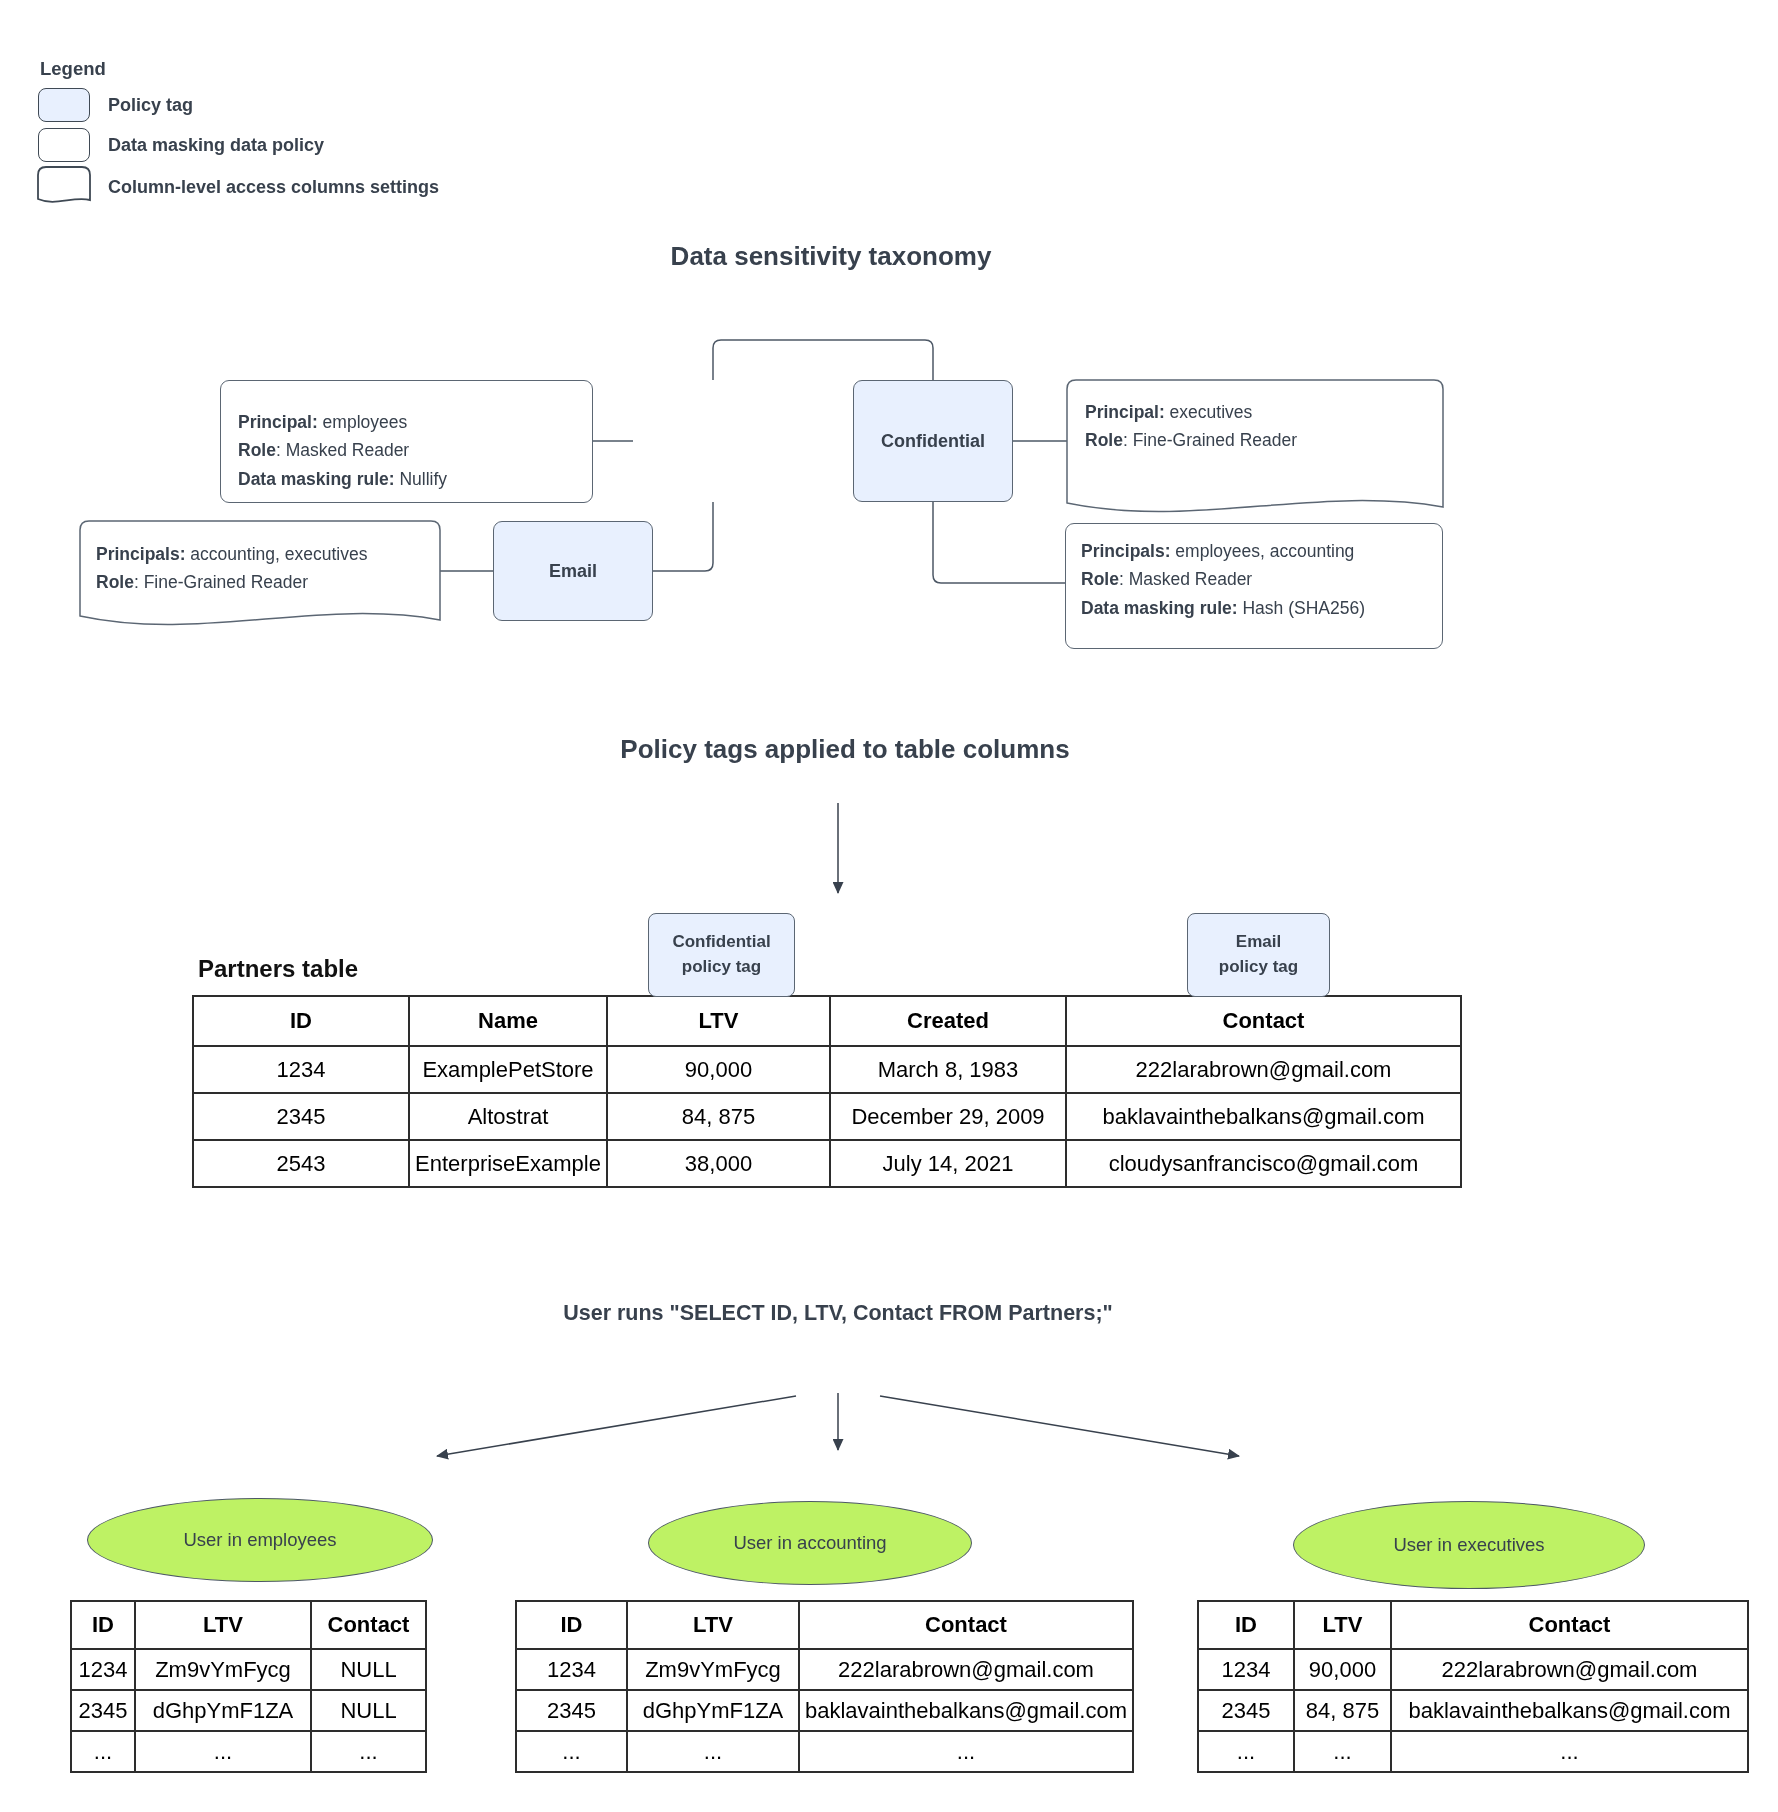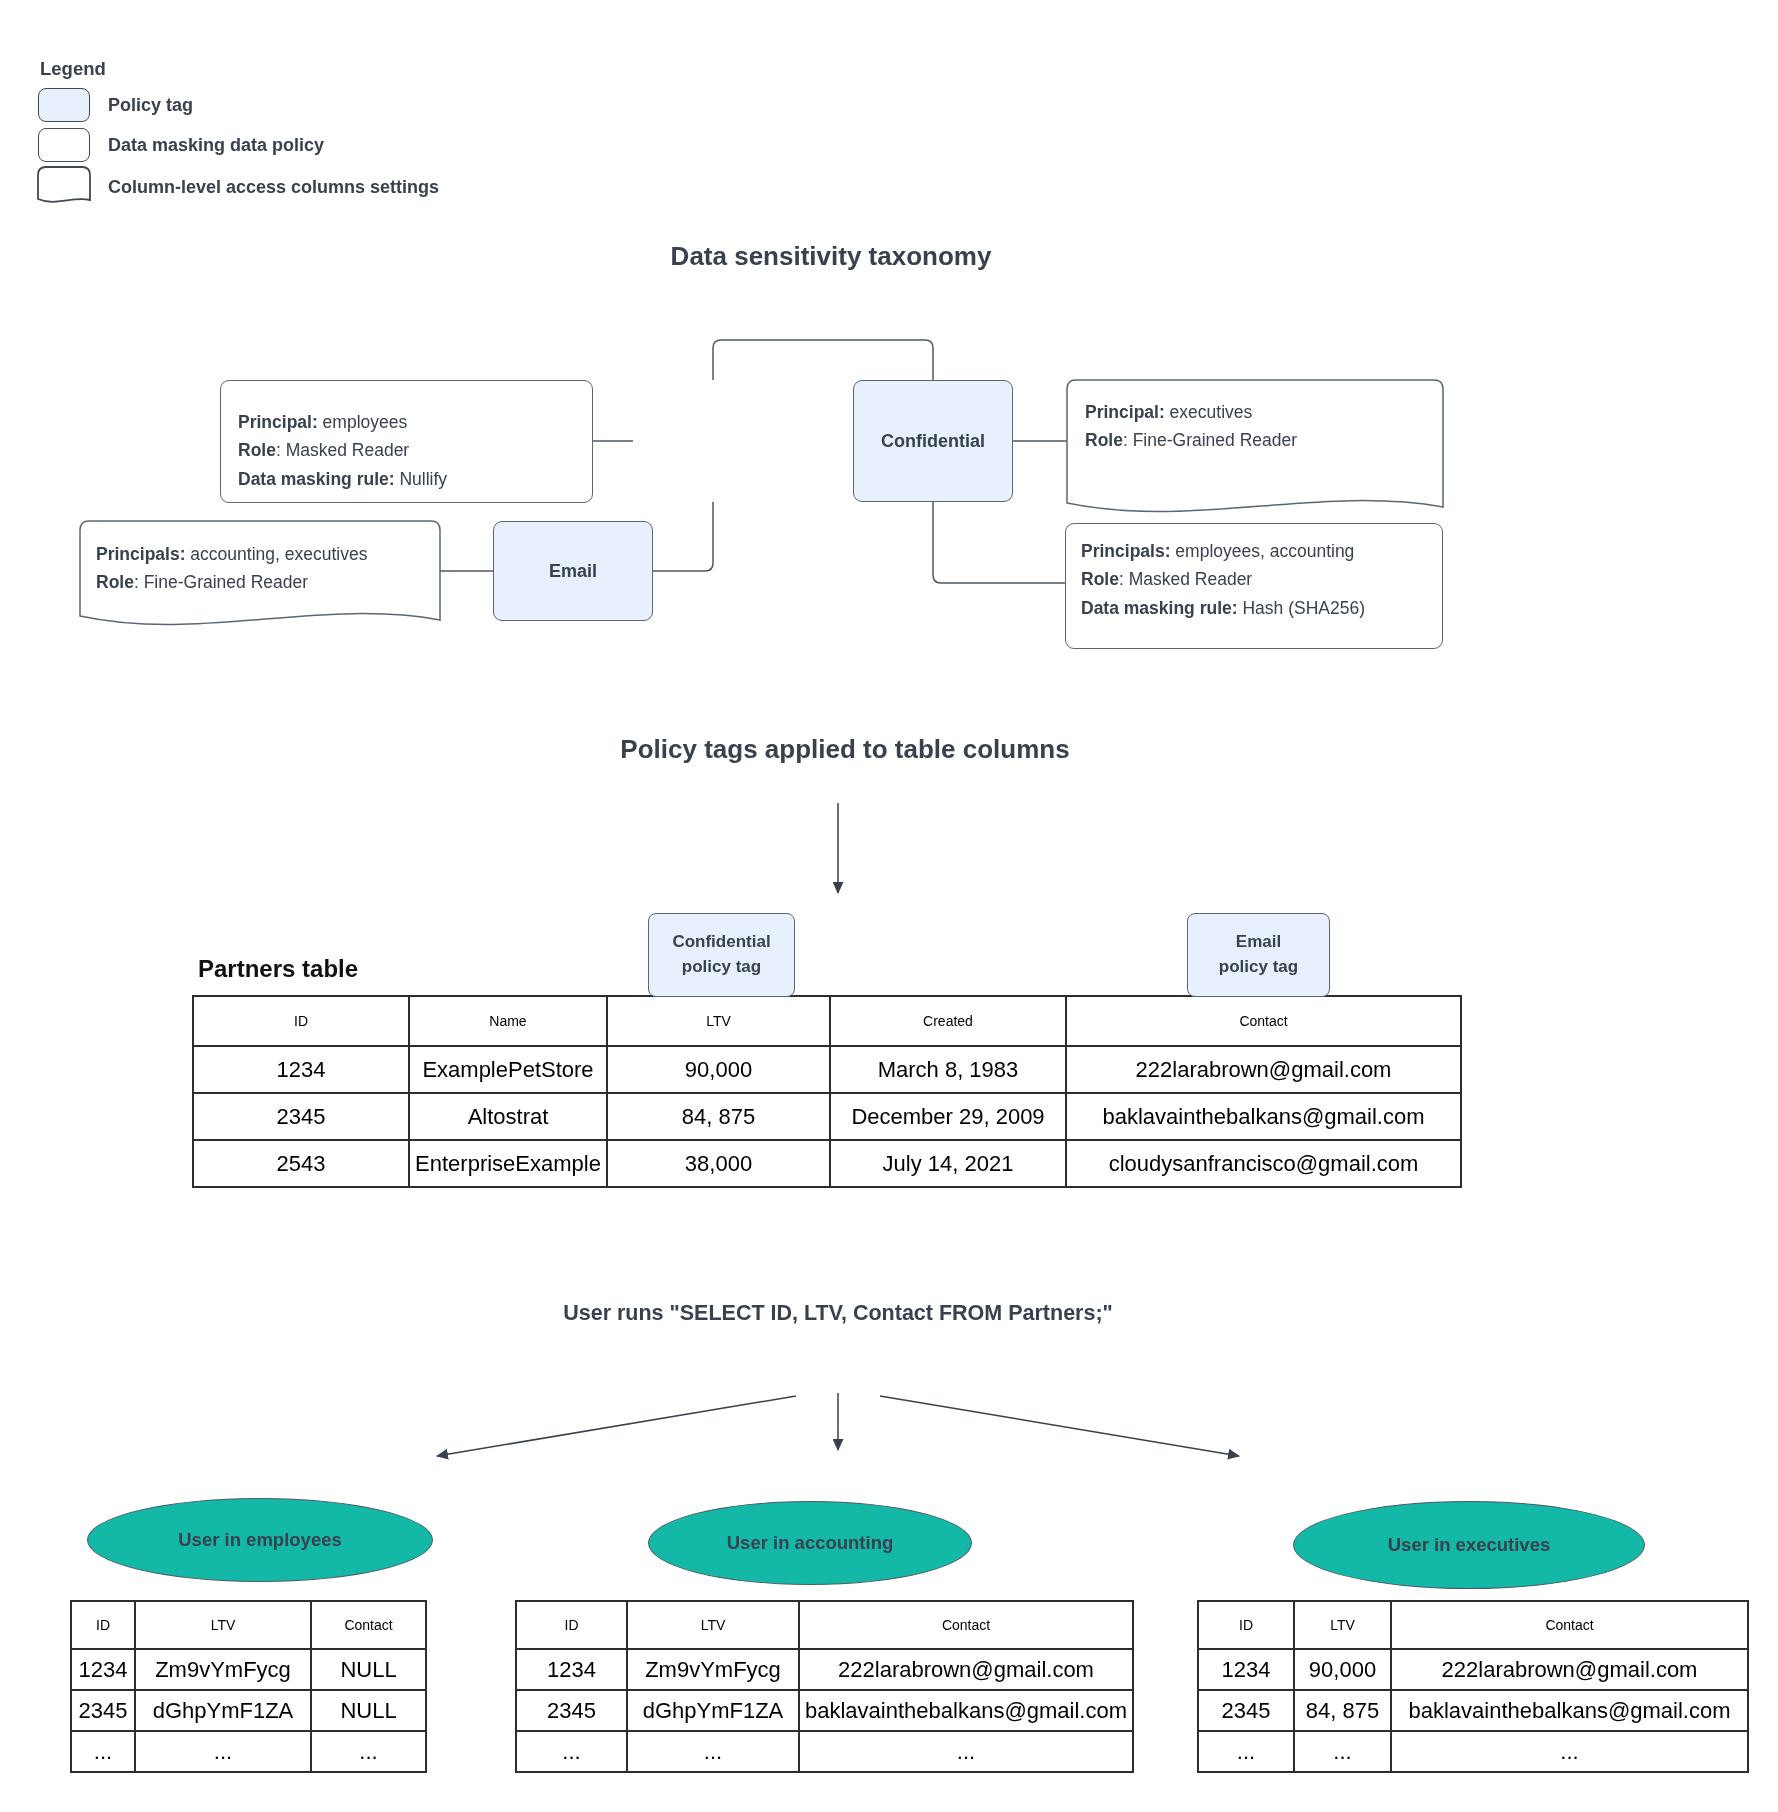--- a/index.html
+++ b/index.html
@@ -10,30 +10,30 @@
   .node{background:#e8f0fe;border:1.5px solid #5b6673;border-radius:9px;display:flex;
         align-items:center;justify-content:center;text-align:center;font-weight:700;
         font-size:18px;color:#38414d;line-height:1.5;padding:4px;box-sizing:border-box;}
   .pbox{background:#fff;border:1.5px solid #5b6673;border-radius:9px;box-sizing:border-box;}
   .ptext{font-size:17.5px;color:#38414d;line-height:1.62;white-space:nowrap;}
   .ptext .b{font-weight:700;}
   .chip{background:#e8f0fe;border:1.5px solid #5b6673;border-radius:8px;display:flex;
         flex-direction:column;align-items:center;justify-content:center;font-weight:700;
         font-size:17px;color:#38414d;line-height:1.45;box-sizing:border-box;z-index:3;}
   .ellipse{border:1.6px solid #4d5866;border-radius:50%;display:flex;align-items:center;
-        justify-content:center;font-weight:700;font-size:18.5px;color:#38414d;background:#14b8a6;
+        justify-content:center;font-weight:400;font-size:18.5px;color:#38414d;background:#bef264;
         box-sizing:border-box;}
   .sw{width:52px;height:34px;border:1.8px solid #3f4954;border-radius:8px;box-sizing:border-box;}
   .sw.blue{background:#e8f0fe;}
   .sw.white{background:#fff;}
   .legend-label{font-weight:700;font-size:18px;color:#38414d;white-space:nowrap;}
   table.grid{border-collapse:collapse;table-layout:fixed;background:#fff;z-index:1;}
   .grid th,.grid td{border:2px solid #2d2d2d;text-align:center;font-size:22px;color:#000;
         padding:0 4px;overflow:hidden;white-space:nowrap;}
-  .grid th{font-weight:400;font-size:14px;margin-top:12px;}
+  .grid th{font-weight:700;font-size:22px;margin-top:12px;}
 </style>
 </head>
 <body>
 
 <div id="canvas">
 
   <svg class="abs" style="left:0;top:0;z-index:0" width="1778" height="1812" viewBox="0 0 1778 1812">
     <defs>
       <marker id="ah" markerUnits="userSpaceOnUse" markerWidth="14" markerHeight="11" refX="11" refY="5.5" orient="auto">
         <path d="M0,0 L12,5.5 L0,11 Z" fill="#38414d"></path>

